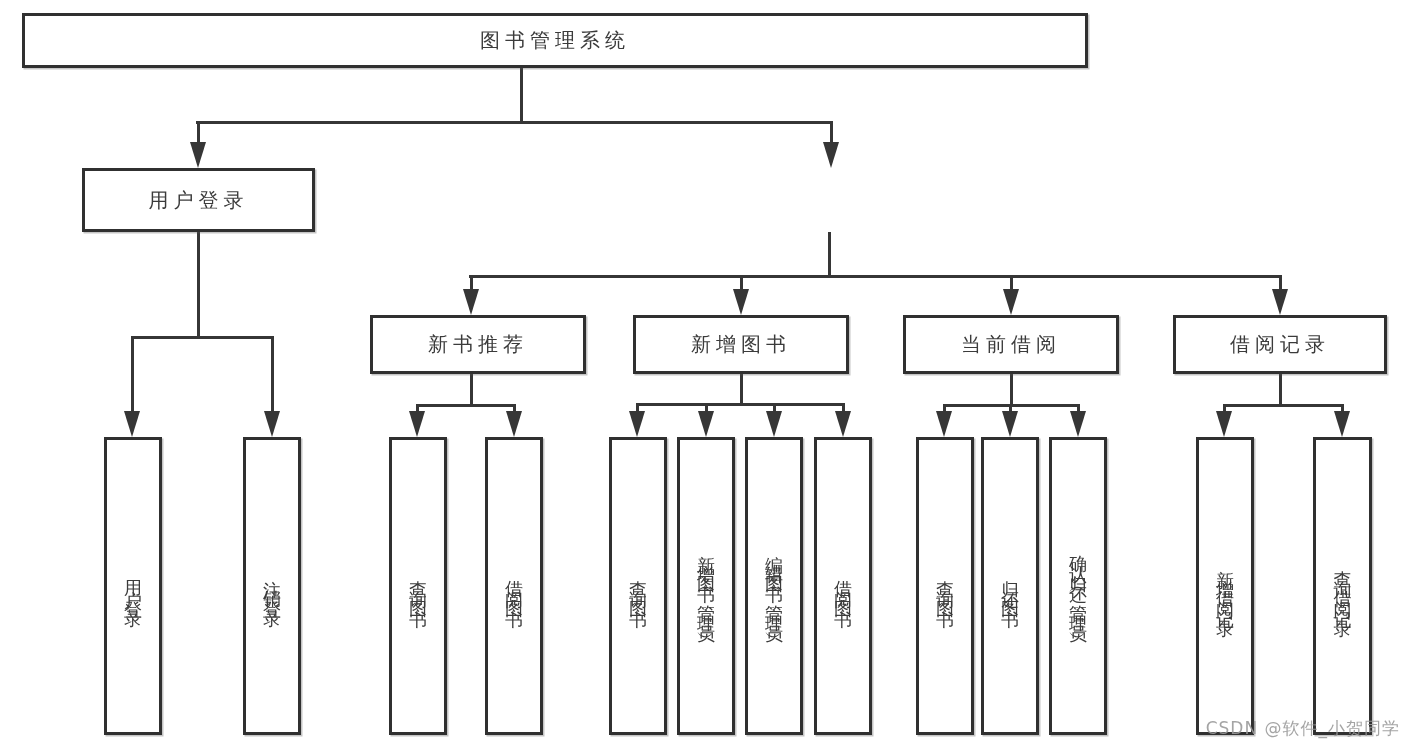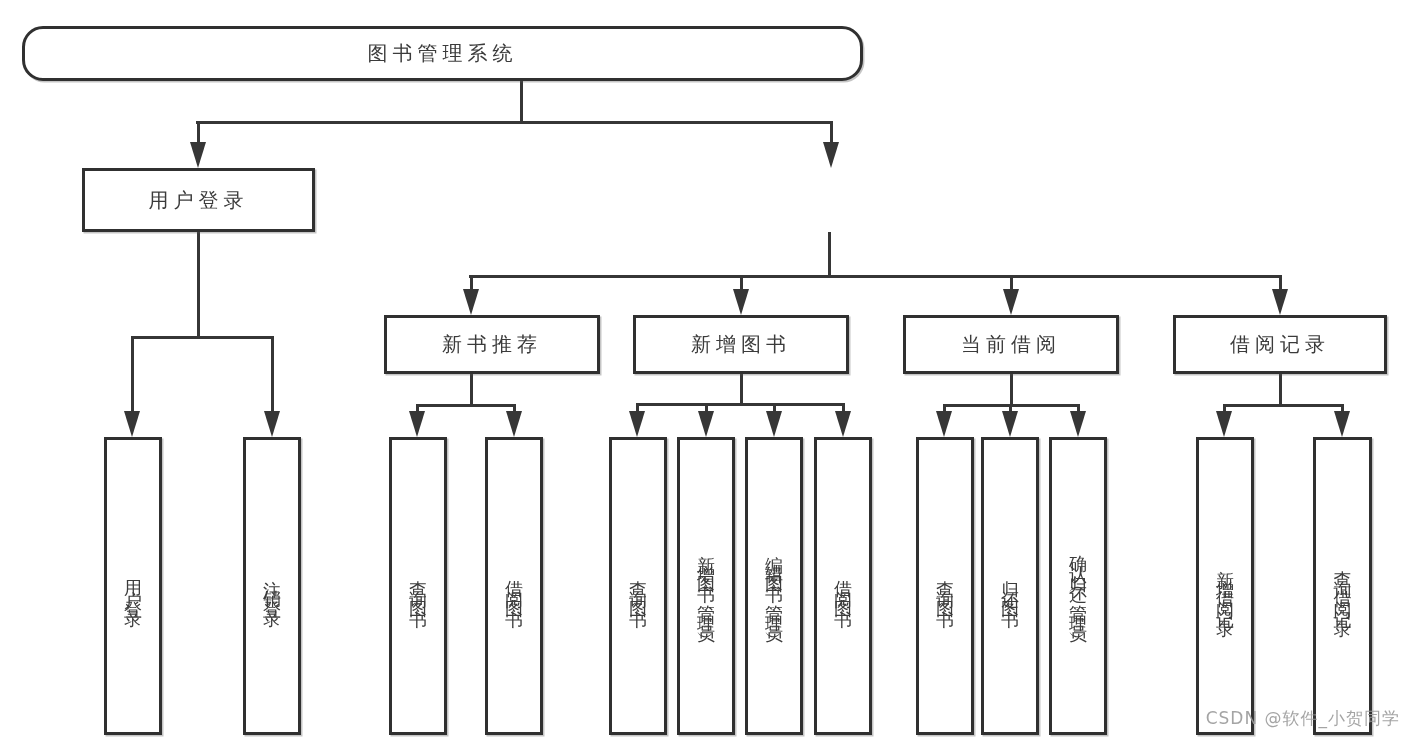--- a/index.html
+++ b/index.html
@@ -44,39 +44,39 @@
   }
   .cline{position:absolute;background:#363636;z-index:1;}
   .ahead{
     position:absolute;width:0;height:0;z-index:1;
     border-left:8px solid transparent;
     border-right:8px solid transparent;
     border-top:26px solid #363636;
   }
   #watermark{
     position:absolute;
-    right:5px;bottom:17px;
+    right:5px;bottom:7px;
     color:#9b9b9b;
     opacity:0.9;
     font-size:17px;
     letter-spacing:1px;
     z-index:3;
     white-space:nowrap;
   }
 </style>
 </head>
 <body>
 
 <div id="canvas">
 
-  <div class="hbox" style="left:22px;top:26px;width:841px;height:55px;border-radius:21px;">图书管理系统</div>
+  <div class="hbox" style="left:22px;top:13px;width:1066px;height:55px;">图书管理系统</div>
 
   <div class="hbox" style="left:82px;top:168px;width:233px;height:64px;">用户登录</div>
 
-  <div class="hbox" style="left:384px;top:315px;width:216px;height:59px;">新书推荐</div>
+  <div class="hbox" style="left:370px;top:315px;width:216px;height:59px;">新书推荐</div>
   <div class="hbox" style="left:633px;top:315px;width:216px;height:59px;">新增图书</div>
   <div class="hbox" style="left:903px;top:315px;width:216px;height:59px;">当前借阅</div>
   <div class="hbox" style="left:1173px;top:315px;width:214px;height:59px;">借阅记录</div>
 
   <div class="vbox" style="left:104px;">
     <span>用户登录</span>
   </div>
   <div class="vbox" style="left:243px;">
     <span>注销登录</span>
   </div>

